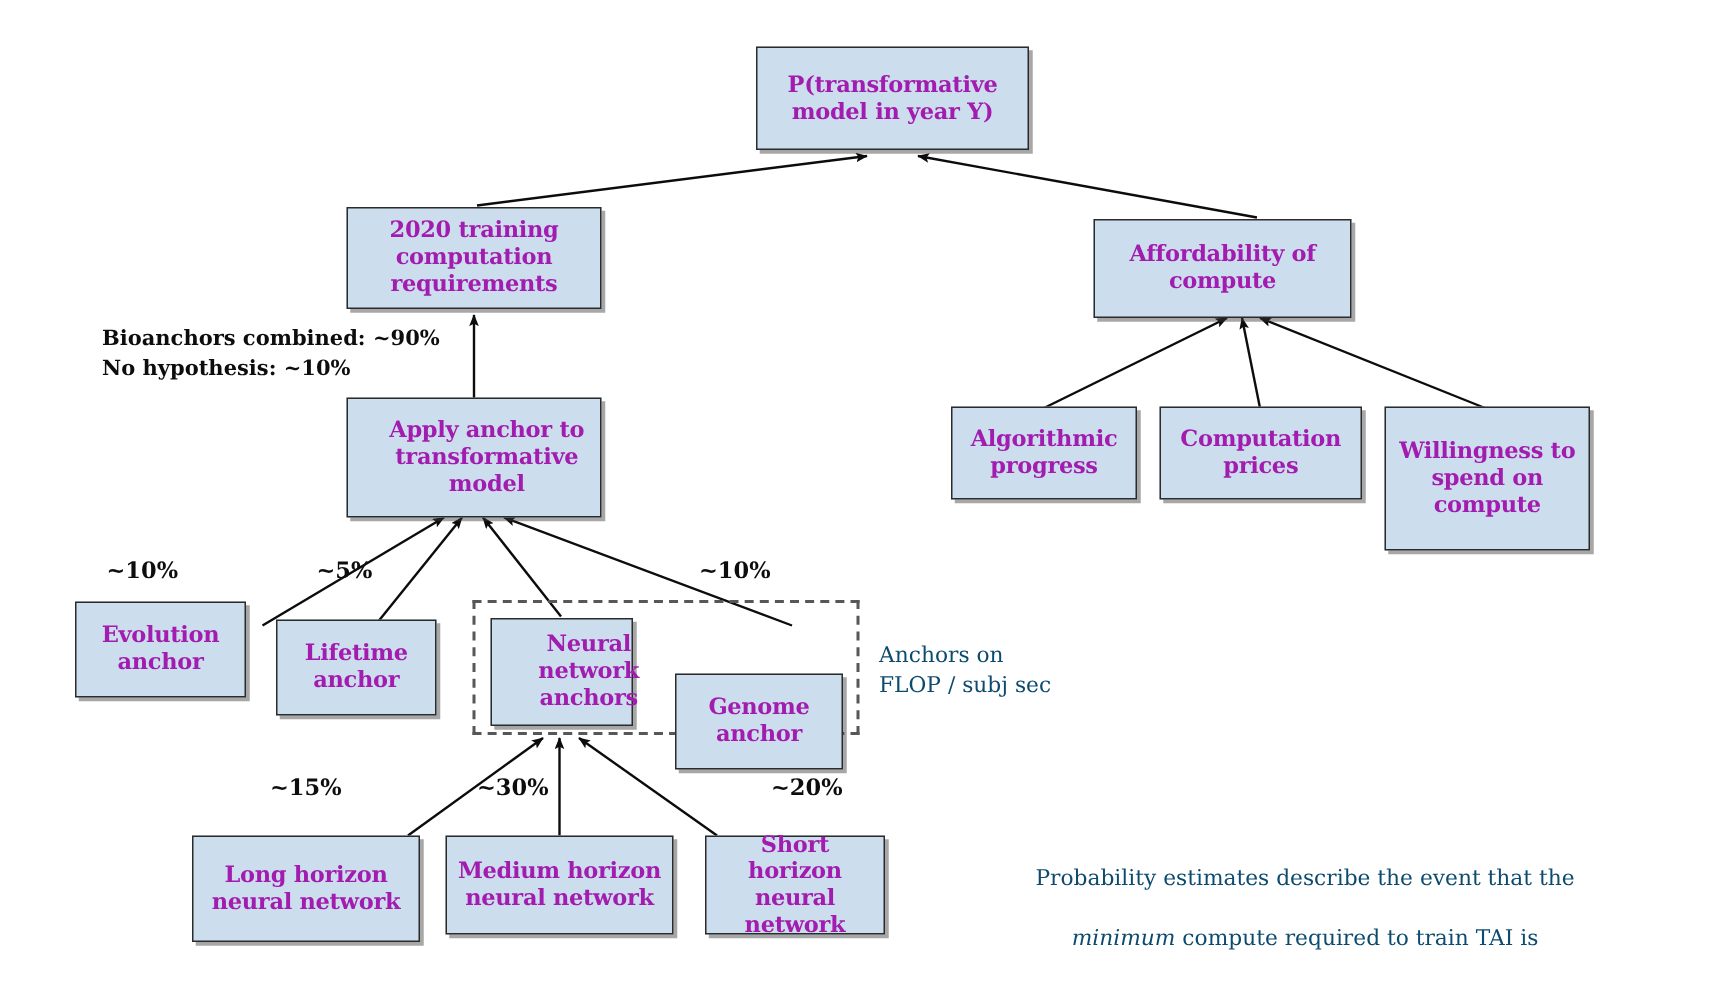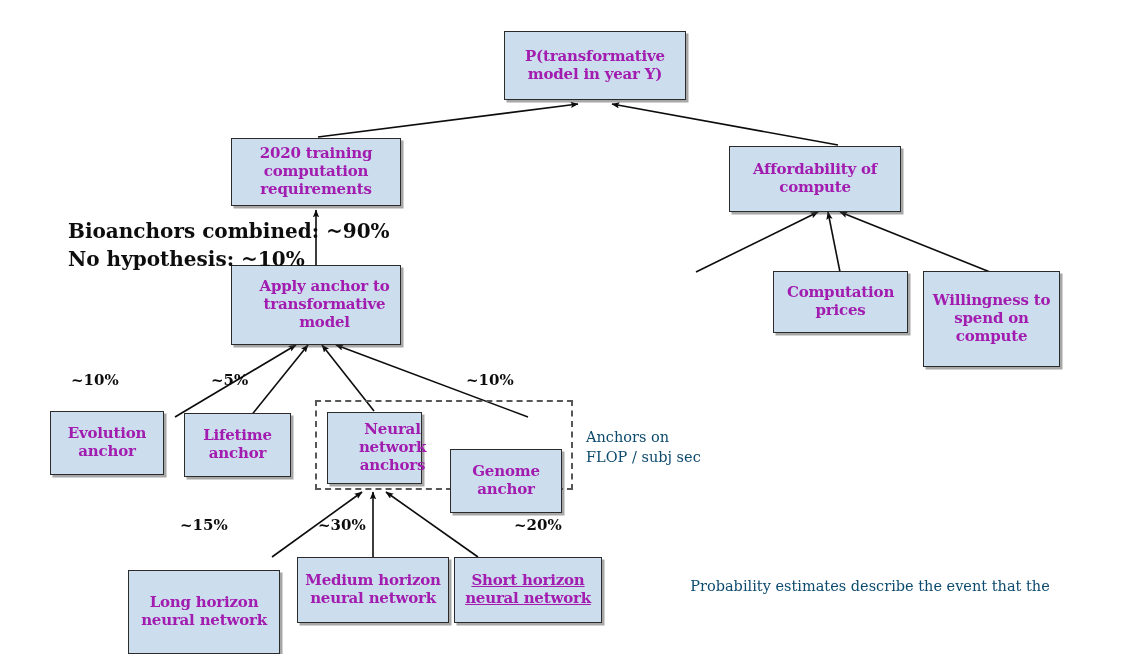--- a/index.html
+++ b/index.html
@@ -70,21 +70,21 @@
     color: #0c4a6e;
     white-space: pre-line;
     z-index: 4;
   }
   .note.center { text-align: center; }
   .note.left { text-align: left; }
   .anno-bold {
     position: absolute;
     font-family: "DejaVu Serif", serif;
     font-weight: bold;
-    font-size: 20px;
+    font-size: 14px;
     line-height: 1.42;
     color: #0d0d0d;
     white-space: pre-line;
     z-index: 4;
   }
   .cap-line { display: block; }
   .cap-line i { font-style: italic; }
 </style>
 </head>
 <body>
@@ -145,80 +145,85 @@
     <span>Affordability of
 compute</span>
   </div>
 
   <div class="node" style="left:231px; top:265px; width:170px; height:80px;padding-left:21px;">
     <span>Apply anchor to
 transformative
 model</span>
   </div>
 
+  <div class="node" style="left:634px; top:271px; width:124px; height:62px;">
+    <span>Algorithmic
+progress</span>
+  </div>
 
   <div class="node" style="left:773px; top:271px; width:135px; height:62px;">
     <span>Computation
 prices</span>
   </div>
 
   <div class="node" style="left:923px; top:271px; width:137px; height:96px;">
     <span>Willingness to
 spend on
 compute</span>
   </div>
 
-  <div class="node" style="left:50px; top:411px; width:114px; height:64px;">
+  <div class="node" style="left:50px; top:401px; width:114px; height:64px;">
     <span>Evolution
 anchor</span>
   </div>
 
   <div class="node" style="left:184px; top:413px; width:107px; height:64px;">
     <span>Lifetime
 anchor</span>
   </div>
 
   <div class="node" style="left:327px; top:412px; width:95px; height:72px;padding-left:40px;">
     <span>Neural
 network
 anchors</span>
   </div>
 
   <div class="node" style="left:450px; top:413px; width:112px; height:64px;margin-top:36px;">
     <span>Genome
 anchor</span>
   </div>
 
-  <div class="node" style="left:128px; top:557px; width:152px; height:84px;margin-top:13px;">
+  <div class="node" style="left:128px; top:557px; width:152px; height:71px;">
     <span>Long horizon
 neural network</span>
   </div>
 
   <div class="node" style="left:297px; top:557px; width:152px; height:66px;">
     <span>Medium horizon
 neural network</span>
   </div>
 
-  <div class="node" style="left:454px; top:557px; width:148px; height:66px;text-decoration:underline;">
+  <div class="node" style="left:470px; top:557px; width:120px; height:66px;">
     <span>Short horizon
 neural network</span>
   </div>
 
   <div class="edge-label" style="left:71px; top:371px;">~10%</div>
   <div class="edge-label" style="left:211px; top:371px;">~5%</div>
   <div class="edge-label" style="left:466px; top:371px;">~10%</div>
   <div class="edge-label" style="left:180px; top:516px;">~15%</div>
   <div class="edge-label" style="left:318px; top:516px;">~30%</div>
   <div class="edge-label" style="left:514px; top:516px;">~20%</div>
 
   <div class="anno-bold" style="left:68px; top:217px;">Bioanchors combined: ~90%
 No hypothesis: ~10%</div>
 
   <div class="note left" style="left:586px; top:427px;">Anchors on
 FLOP / subj sec</div>
 
   <div class="note center" style="left:638px; top:556px; width:464px;">
     <span class="cap-line">Probability estimates describe the event that the</span>
+    <span class="cap-line"><i>minimum</i><span> compute required to train TAI is</span></span>
     
     
   </div>
 
 </div>
 
 </body></html>

